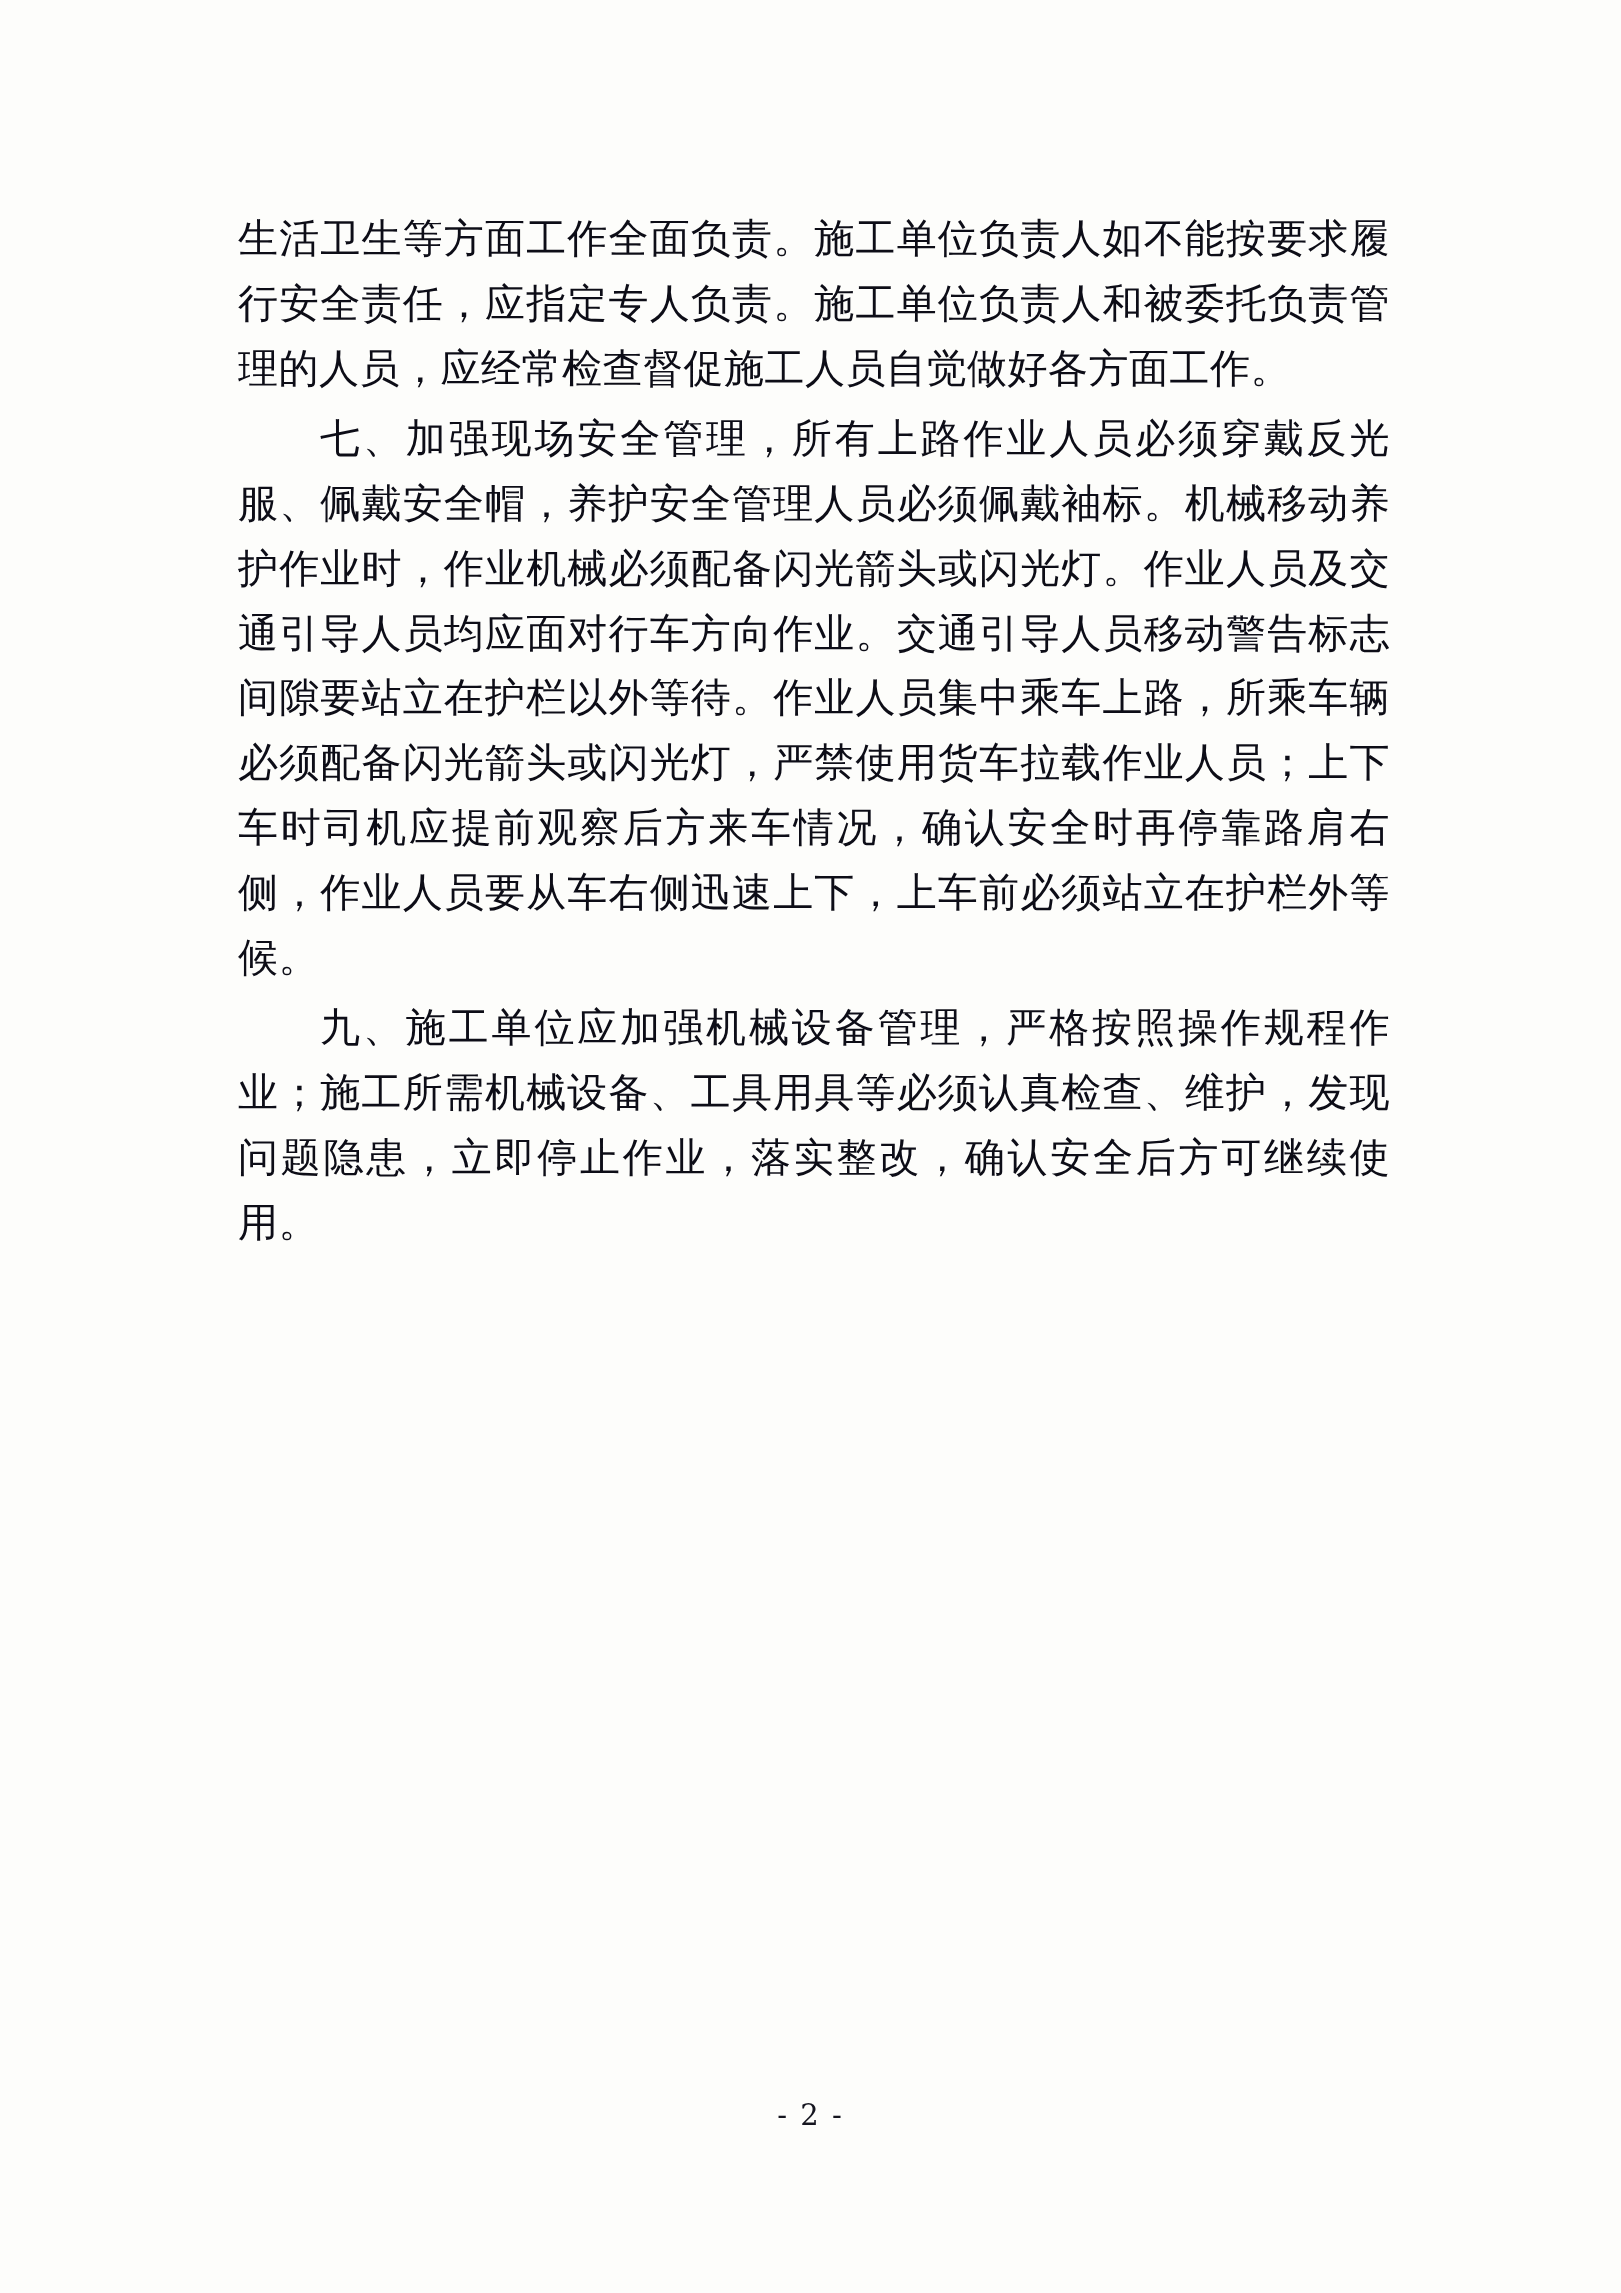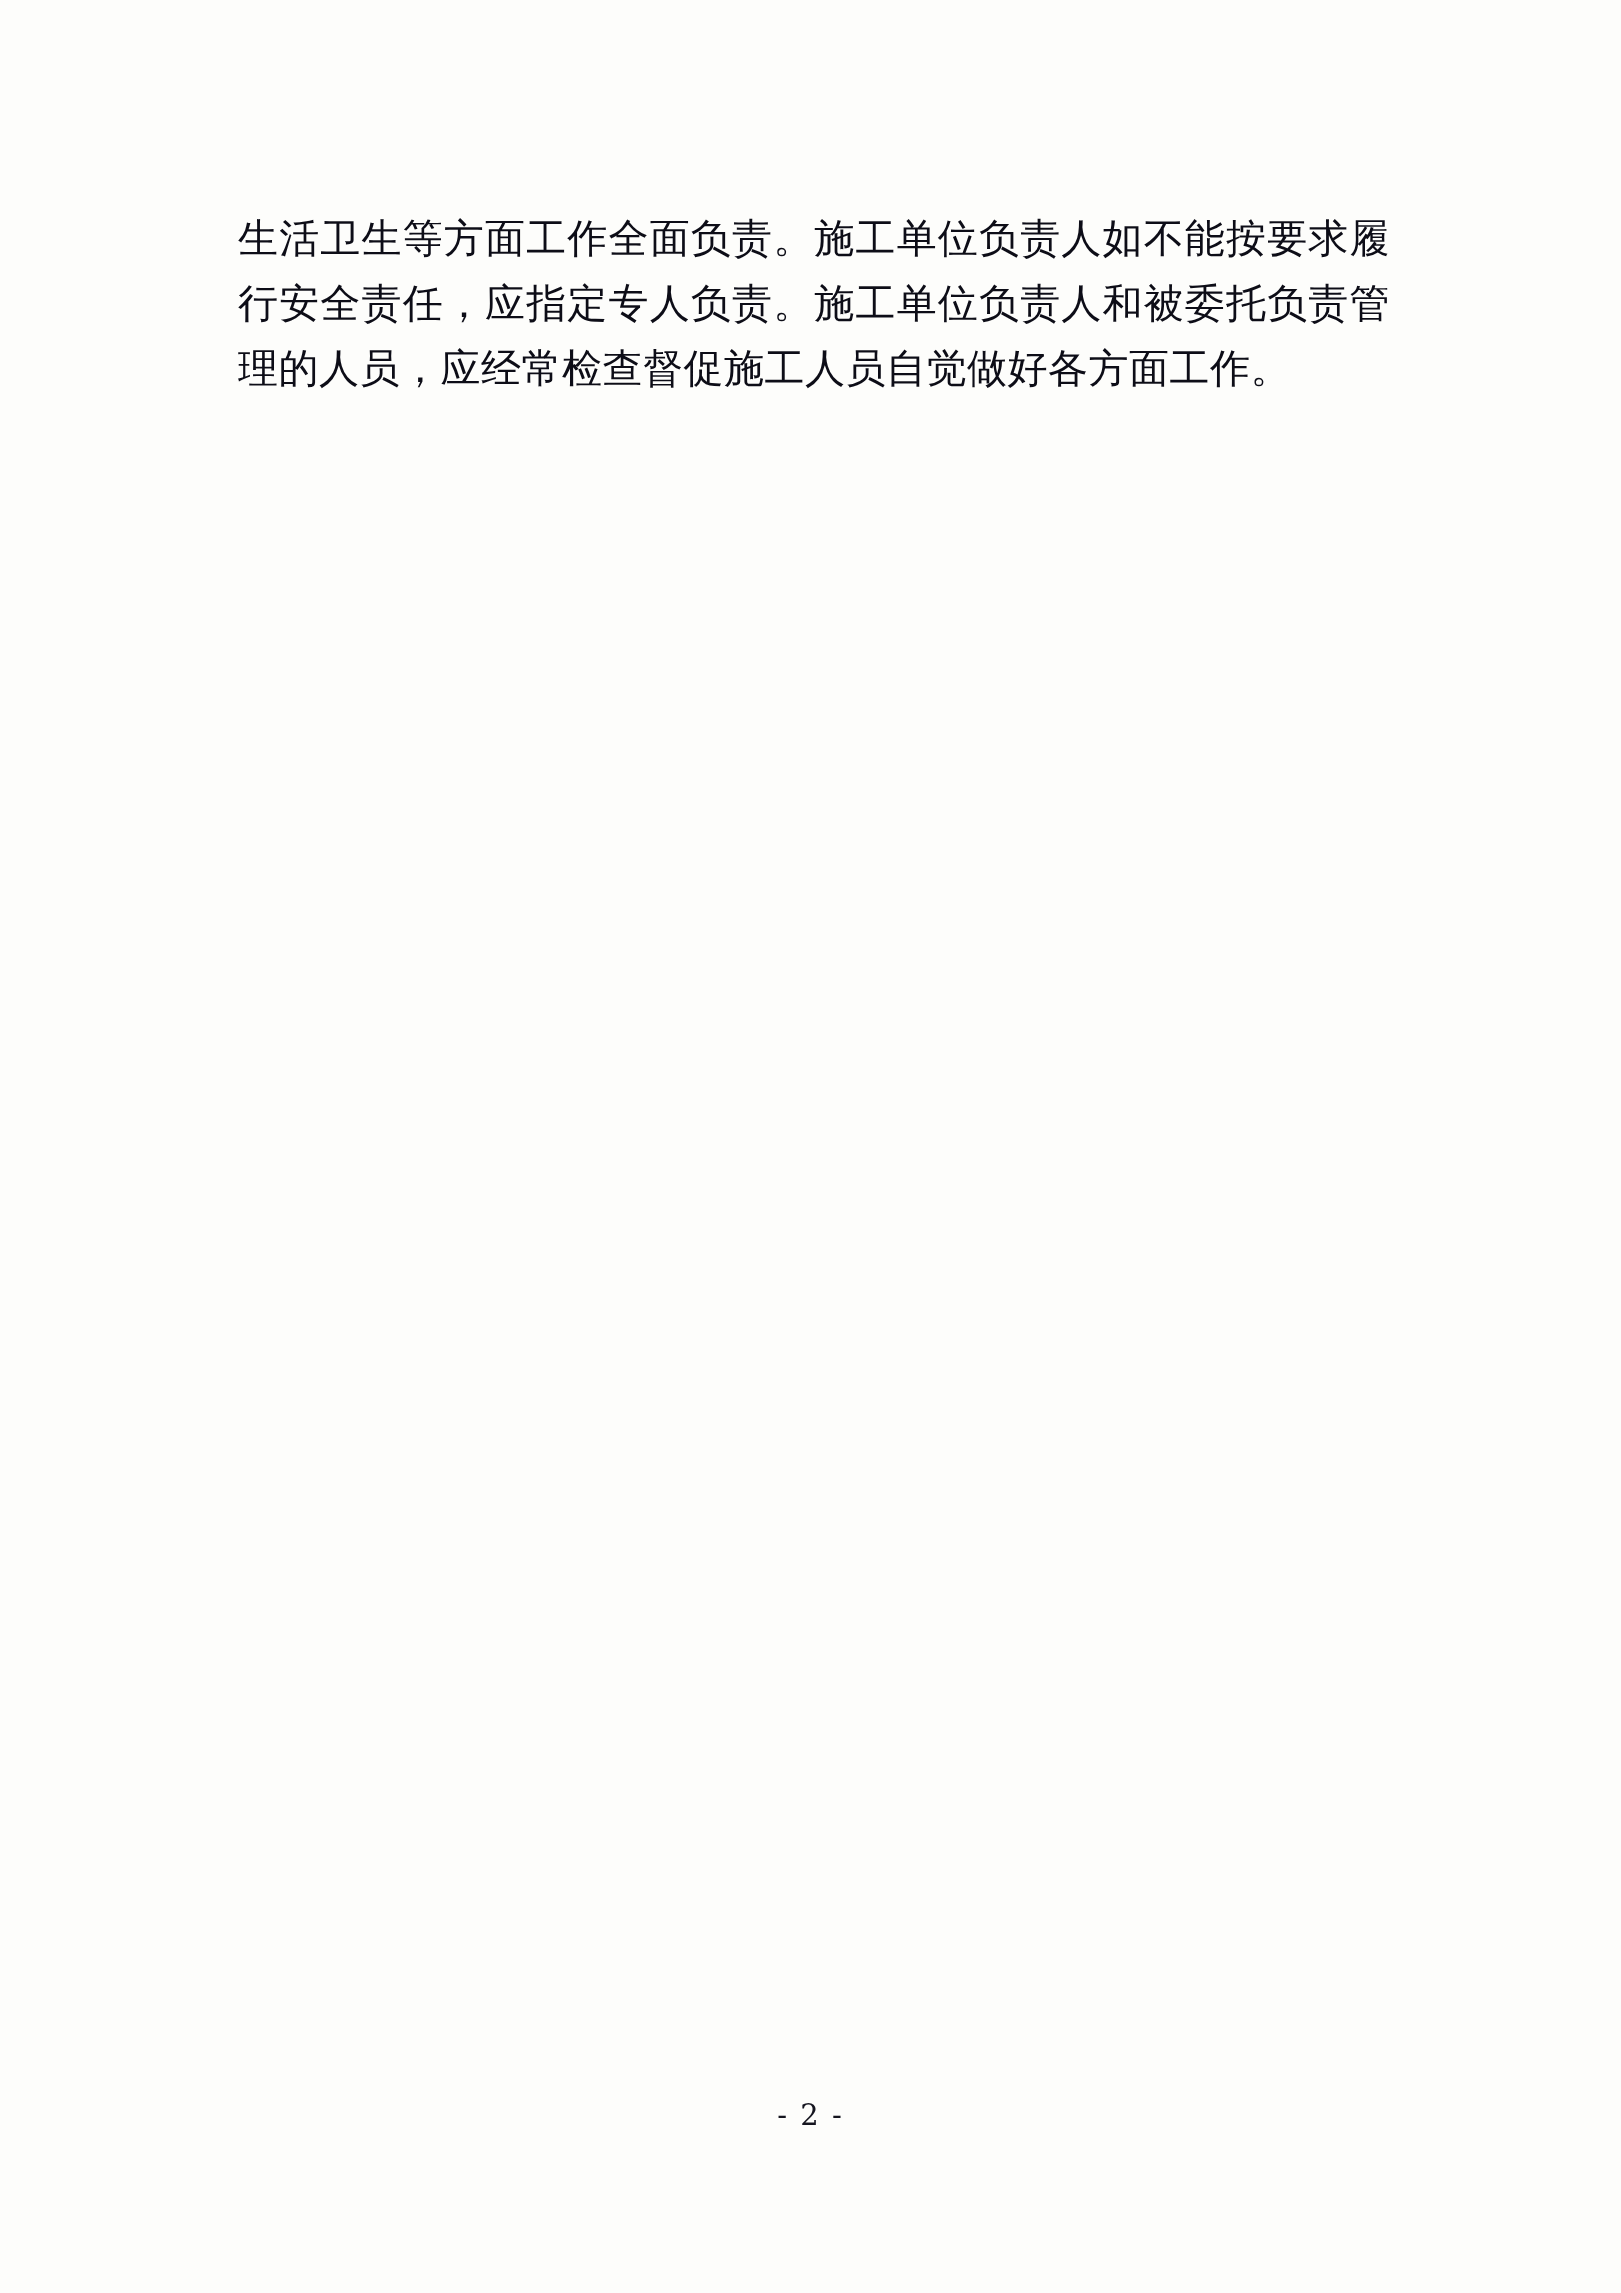--- a/index.html
+++ b/index.html
@@ -46,16 +46,18 @@
     color: #15151f;
     letter-spacing: 2px;
   }
 </style>
 </head>
 <body>
 
 <div class="page">
   <div class="content">
     <p class="para">生活卫生等方面工作全面负责。施工单位负责人如不能按要求履行安全责任，应指定专人负责。施工单位负责人和被委托负责管理的人员，应经常检查督促施工人员自觉做好各方面工作。</p>
+    <p class="para indent">七、加强现场安全管理，所有上路作业人员必须穿戴反光服、佩戴安全帽，养护安全管理人员必须佩戴袖标。机械移动养护作业时，作业机械必须配备闪光箭头或闪光灯。作业人员及交通引导人员均应面对行车方向作业。交通引导人员移动警告标志间隙要站立在护栏以外等待。作业人员集中乘车上路，所乘车辆必须配备闪光箭头或闪光灯，严禁使用货车拉载作业人员；上下车时司机应提前观察后方来车情况，确认安全时再停靠路肩右侧，作业人员要从车右侧迅速上下，上车前必须站立在护栏外等候。</p>
+    <p class="para indent">九、施工单位应加强机械设备管理，严格按照操作规程作业；施工所需机械设备、工具用具等必须认真检查、维护，发现问题隐患，立即停止作业，落实整改，确认安全后方可继续使用。</p>
   </div>
   <div class="page-number">- 2 -</div>
 </div>
 
 
 </body></html>

